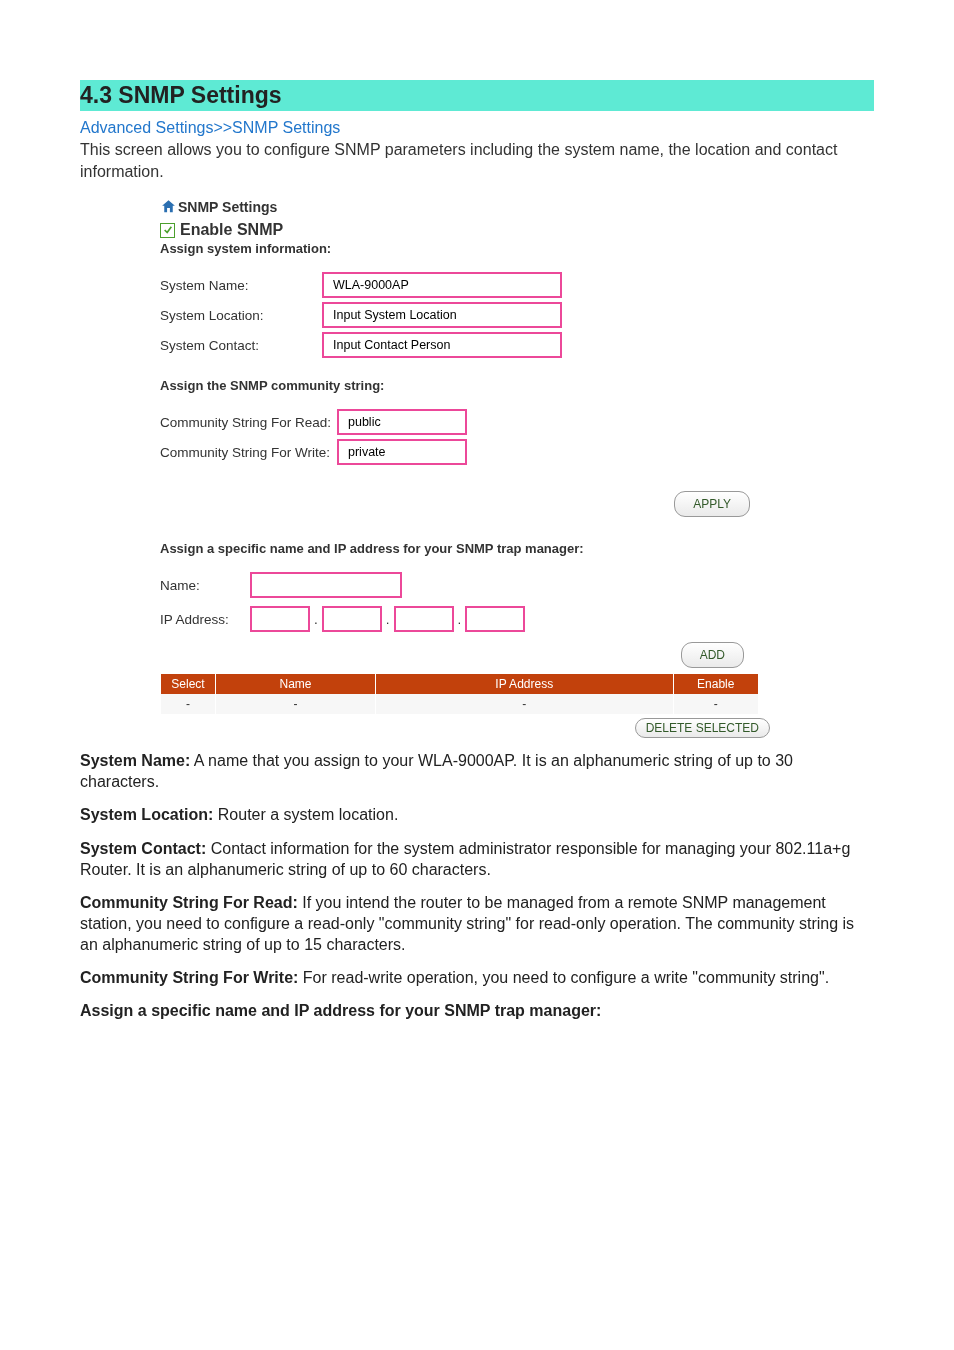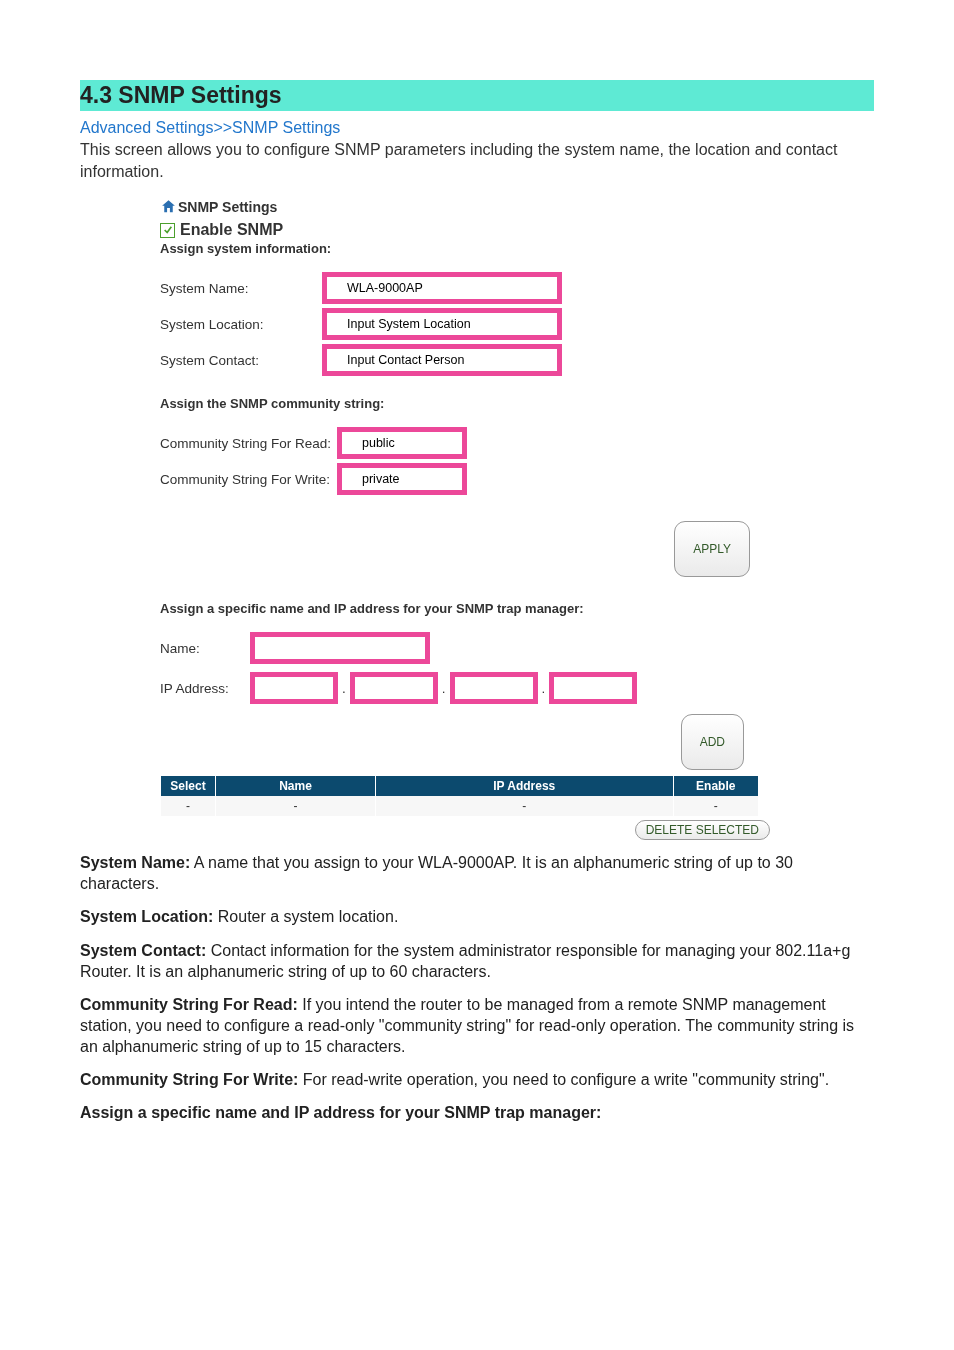--- a/index.html
+++ b/index.html
@@ -76,40 +76,40 @@
     display: grid;
     grid-template-columns: 160px 240px;
     row-gap: 4px;
     column-gap: 2px;
     align-items: center;
     font-size: 13.5px;
     margin-bottom: 20px;
   }
   .form-grid .label { color: #333; }
   .textinput {
-    border: 5px solid #ec4899;
+    border: 2px solid #ec4899;
     height: 20px;
-    padding: 1px 20px;
+    padding: 1px 9px;
     font-size: 12.5px;
     font-family: Arial, Helvetica, sans-serif;
     box-sizing: content-box;
   }
   .community-grid {
     display: grid;
     grid-template-columns: 177px 130px;
     row-gap: 4px;
     align-items: center;
     font-size: 13.5px;
     margin-bottom: 26px;
   }
   .btn {
     display: inline-block;
     border: 1px solid #999;
     border-radius: 11px;
-    padding: 20px 18px;
+    padding: 5px 18px;
     font-size: 12px;
     color: #335a2a;
     background: linear-gradient(#ffffff, #eaeaea);
     cursor: pointer;
   }
   .btn.long { padding: 2px 10px; text-align: center; }
   .apply-row, .add-row, .delete-row {
     text-align: right;
     padding-right: 30px;
   }
@@ -126,24 +126,24 @@
   }
   .ip-group { display: flex; align-items: center; gap: 4px; }
   .ip-box { width: 38px; }
   table.trap-table {
     border-collapse: collapse;
     width: 598px;
     margin-top: 4px;
     font-size: 12px;
   }
   table.trap-table th {
-    background: #0c4a6e;
+    background: #c2410c;
     color: #ffffff;
     padding: 3px 6px;
-    font-weight: bold;
+    font-weight: normal;
     text-align: center;
   }
   table.trap-table td {
     background: #f7f7f7;
     text-align: center;
     padding: 3px 6px;
   }
   table.trap-table th, table.trap-table td {
     border-left: 1px solid #ffffff;
   }

